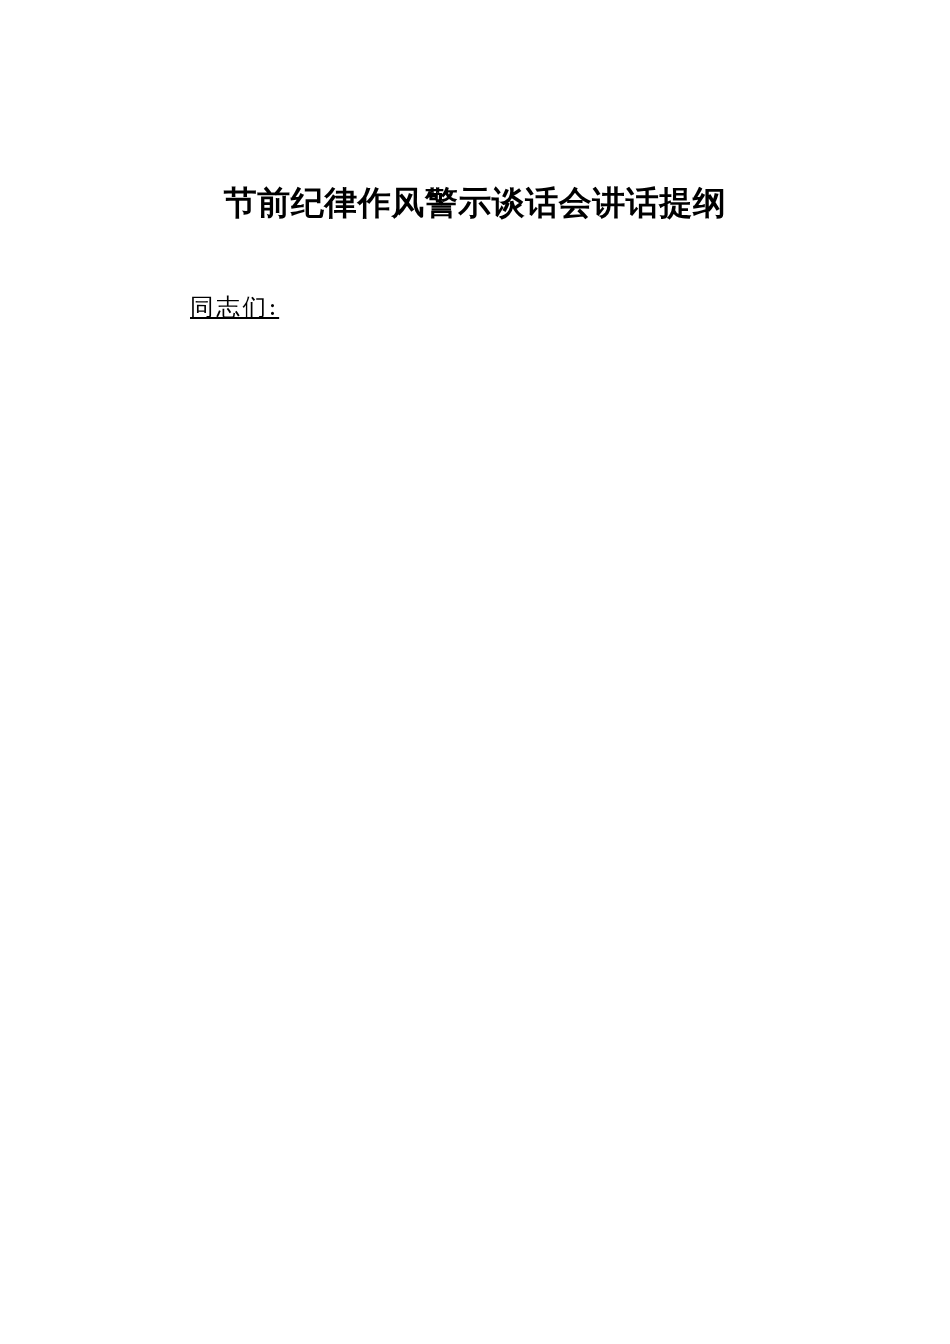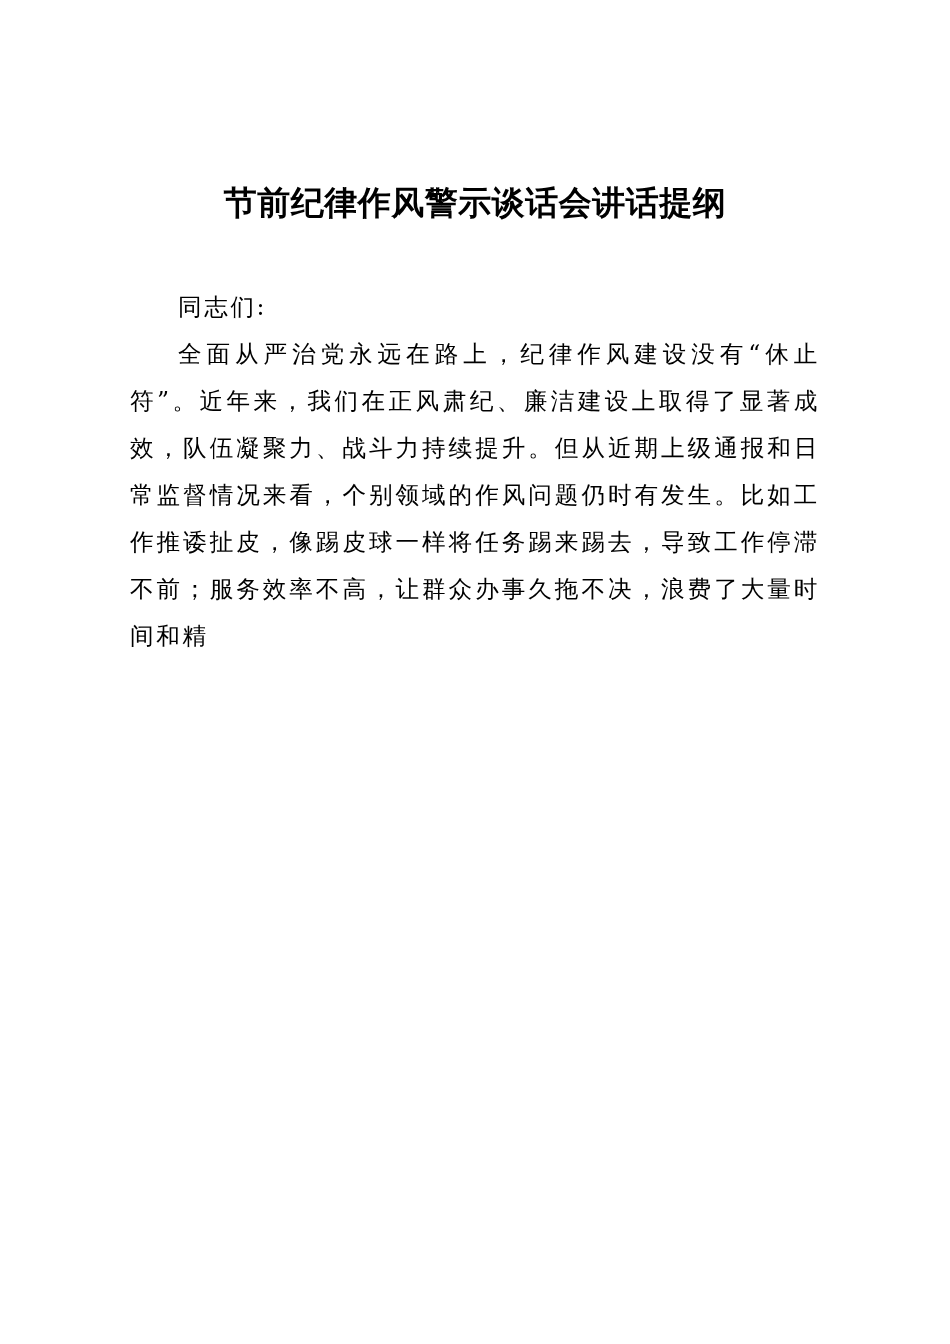--- a/index.html
+++ b/index.html
@@ -30,27 +30,28 @@
       text-align: center;
       font-family: "DejaVu Serif", "Liberation Serif", serif;
       font-weight: bold;
       font-size: 33px;
       line-height: 50px;
       letter-spacing: 0.5px;
       margin: 0;
     }
     .body-text {
       position: absolute;
-      left: 130px;
+      left: 142px;
       top: 284px;
       width: 690px;
       font-family: "DejaVu Serif", "Liberation Serif", serif;
       font-size: 23.6px;
       line-height: 47px;
       letter-spacing: 2.6px;
+      text-decoration: underline;
     }
     .para {
       margin: 0;
       text-indent: 48px;
       text-align: justify;
       text-justify: inter-character;
     }
     .para.greeting {
       text-indent: 48px;
     }
@@ -68,15 +69,14 @@
 <body>
 
 <div class="page">
   <h1 class="title">节前纪律作风警示谈话会讲话提纲</h1>
 
   <div class="body-text">
     <p class="para greeting">同志们:</p>
 
 
 
-    <p class="para">全面从严治党永远在路上，纪律作风建设没有“休止符”。近年来，我们在正风肃纪、廉洁建设上取得了显著成效，队伍凝聚力、战斗力持续提升。但从近期上级通报和日常监督情况来看，个别领域的作风问题仍时有发生。比如工作推诿扯皮，像踢皮球一样将任务踢来踢去，导致工作停滞不前；服务效率不高，让群众办事久拖不决，浪费了大量时间和精</p>
   </div>
 </div>
 
 </body></html>

